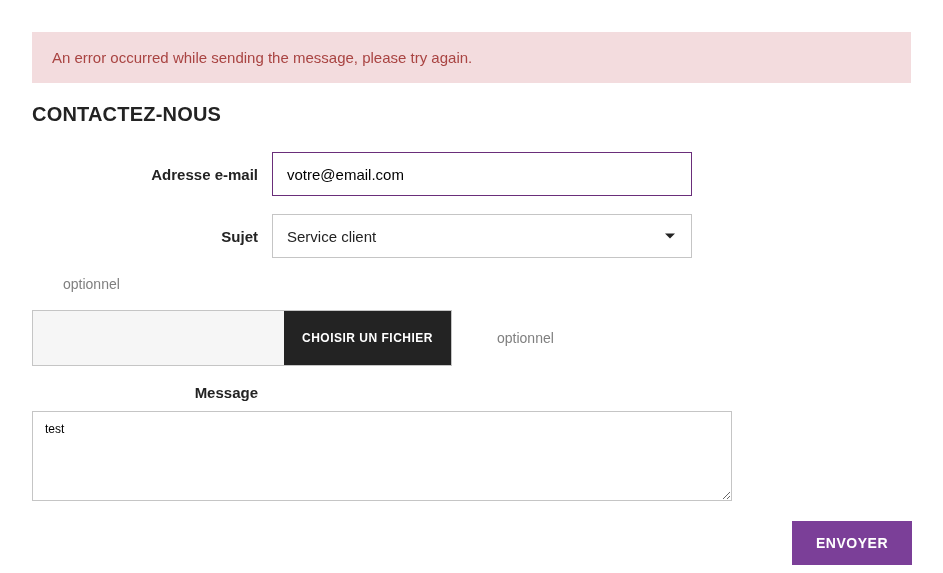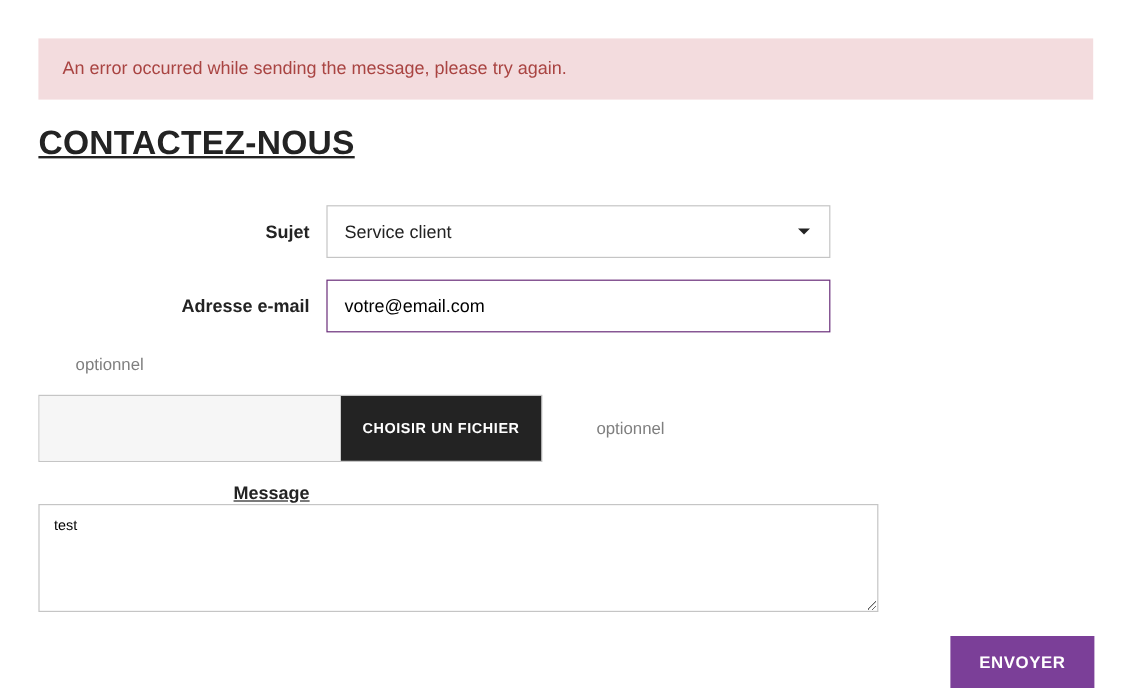--- a/index.html
+++ b/index.html
@@ -11,26 +11,25 @@
     font-size: 15px;
   }
   .container { max-width: 880px; }
   .error-banner {
     background: #f3dcde;
     color: #a94442;
     padding: 17px 20px;
     margin-bottom: 20px;
   }
   .page-title {
-    font-size: 28px;
+    font-size: 20px;
     font-weight: 700;
     text-transform: uppercase;
-    margin-bottom: 36px;
+    margin-bottom: 26px;
     letter-spacing: 0.2px;
-    text-decoration: underline;
   }
   .form-row {
     display: flex;
     align-items: center;
     margin-bottom: 18px;
     gap: 14px;
   }
   .form-label {
     width: 226px;
     text-align: right;
@@ -95,21 +94,21 @@
     text-transform: uppercase;
     cursor: pointer;
   }
   .optional-text {
     color: #7f7f7f;
     font-size: 14px;
     margin-left: 31px;
   }
   .message-label-row {
     display: flex;
-    text-decoration: underline;
+    margin-bottom: 10px;
   }
   .textarea {
     width: 700px;
     height: 90px;
     border: 1px solid #c5c5c5;
     padding: 10px 12px;
     font-size: 12px;
     font-family: inherit;
     resize: both;
     display: block;
@@ -136,33 +135,33 @@
 </head>
 <body>
 
 <div class="container">
 
   <div class="error-banner">An error occurred while sending the message, please try again.</div>
 
   <h1 class="page-title">Contactez-nous</h1>
 
   <div class="form-row">
+    <div class="form-label">Adresse e-mail</div>
+    <div class="form-control-wrap">
+      <input type="text" class="text-input" value="votre@email.com" style="">
+    </div>
+  </div>
+
+  <div class="form-row">
     <div class="form-label">Sujet</div>
     <div class="form-control-wrap">
       <div class="select-wrap">
         <span>Service client</span>
         <span class="caret"></span>
       </div>
-    </div>
-  </div>
-
-  <div class="form-row">
-    <div class="form-label">Adresse e-mail</div>
-    <div class="form-control-wrap">
-      <input type="text" class="text-input" value="votre@email.com" style="">
     </div>
   </div>
 
   <div class="form-row">
     <span class="optional-text">optionnel</span>
   </div>
 
   <div class="form-row">
     <div class="file-row">
       <div class="file-name"></div>

